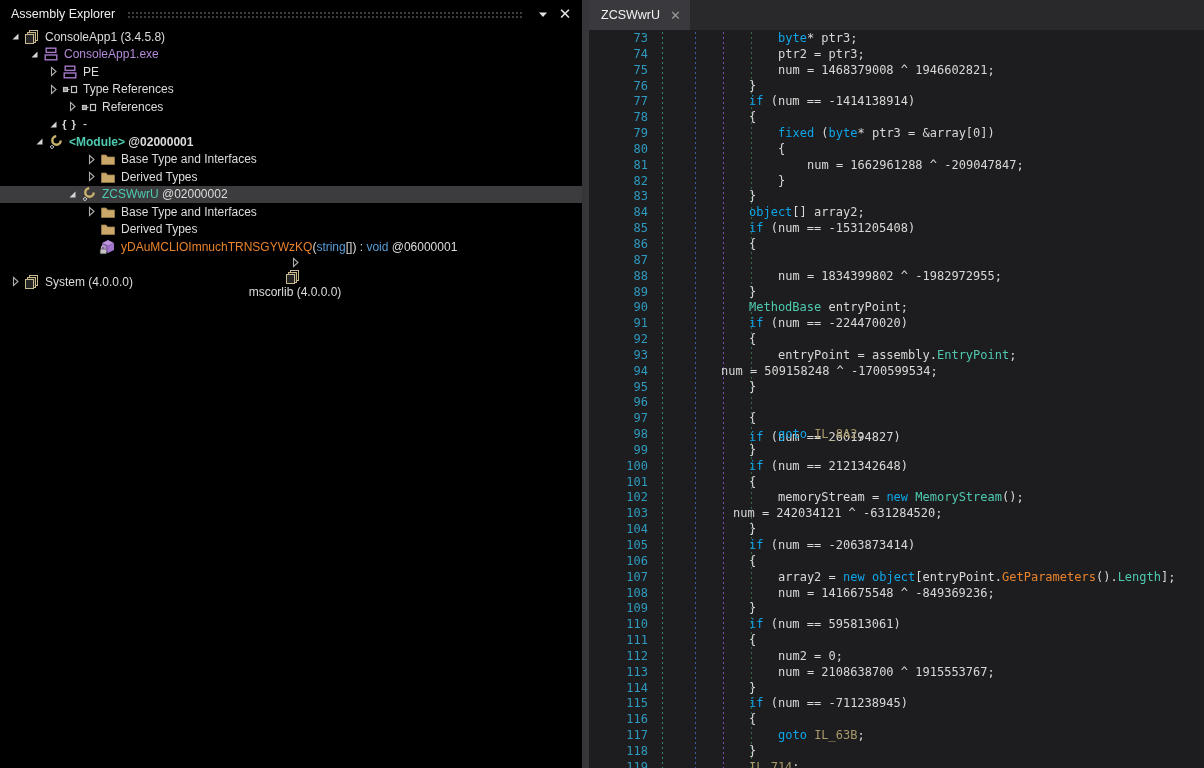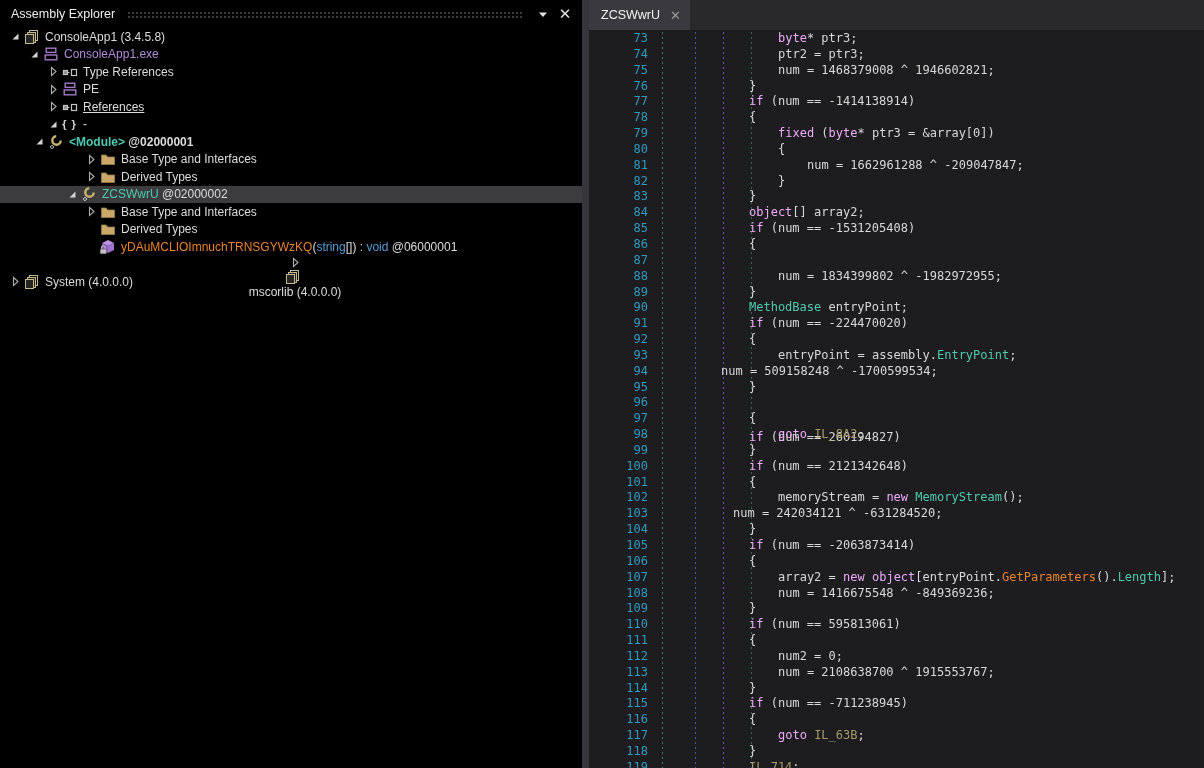--- a/index.html
+++ b/index.html
@@ -41,21 +41,21 @@
   #g1{left:73px;--gc:#2c8a68;}
   #g2{left:106px;--gc:#3c5fa8;}
   #g3{left:134px;--gc:#7a4fb8;}
   #g4{left:162px;--gc:#36684a;}
 
   #code{position:absolute;left:0;top:1px;right:0;z-index:1;
       font-family:"DejaVu Sans Mono","Liberation Mono",monospace;font-size:12px;}
   .cl{display:flex;height:15.85px;line-height:15.9px;white-space:pre;}
   .ln{width:59px;flex:none;text-align:right;color:#2f9bbf;}
   .ct{flex:none;}
-  .tk-k{color:#f0abfc}.tk-t{color:#4ec9b0}.tk-m{color:#e8832d}
+  .tk-k{color:#0ea5e9}.tk-t{color:#4ec9b0}.tk-m{color:#e8832d}
   .tk-l{color:#a89968}.tk-f{color:#e8e8e8;font-weight:bold}.tk-pl{color:#d8d8d8}
 </style>
 </head>
 <body>
 
 <div id="app">
 
   <div id="left-panel">
     <div id="panel-header">
       <span id="panel-title">Assembly Explorer</span>
@@ -81,35 +81,35 @@
               <polygon points="8.5,2.5 8.5,8.5 2.5,8.5" fill="#d4d4d4"></polygon>
             </svg></span><span class="tico"><svg width="16" height="16" viewBox="0 0 16 16">
               <g fill="none" stroke="#a478c8" stroke-width="1.4">
                 <rect x="3.2" y="2.2" width="9.6" height="4.2"></rect>
                 <rect x="2.2" y="9" width="11.6" height="4.8"></rect>
               </g>
             </svg></span><span class="tp-pu">ConsoleApp1.exe</span></div>
         <div class="trow" style="padding-left: 46px;"><span class="exp"><svg width="11" height="11" viewBox="0 0 11 11">
               <polygon points="3.5,1.5 8,5.5 3.5,9.5" fill="none" stroke="#adadad" stroke-width="1.1"></polygon>
             </svg></span><span class="tico"><svg width="16" height="16" viewBox="0 0 16 16">
+              <g fill="none" stroke="#a478c8" stroke-width="1.4">
+                <rect x="3.2" y="2.2" width="9.6" height="4.2"></rect>
+                <rect x="2.2" y="9" width="11.6" height="4.8"></rect>
+              </g>
+            </svg></span><span class="tp-d">PE</span></div>
+        <div class="trow" style="padding-left: 46px;"><span class="exp"><svg width="11" height="11" viewBox="0 0 11 11">
+              <polygon points="3.5,1.5 8,5.5 3.5,9.5" fill="none" stroke="#adadad" stroke-width="1.1"></polygon>
+            </svg></span><span class="tico"><svg width="16" height="16" viewBox="0 0 16 16">
               <g fill="none" stroke="#c4c4c4" stroke-width="1.2">
                 <rect x="1.5" y="6.5" width="4" height="4" fill="#8a8a8a"></rect>
                 <line x1="5.5" y1="8.5" x2="9.5" y2="8.5" stroke-dasharray="2 1.5"></line>
                 <rect x="9.5" y="5.5" width="5" height="6"></rect>
               </g>
             </svg></span><span class="tp-d">Type References</span></div>
-        <div class="trow" style="padding-left: 46px;"><span class="exp"><svg width="11" height="11" viewBox="0 0 11 11">
-              <polygon points="3.5,1.5 8,5.5 3.5,9.5" fill="none" stroke="#adadad" stroke-width="1.1"></polygon>
-            </svg></span><span class="tico"><svg width="16" height="16" viewBox="0 0 16 16">
-              <g fill="none" stroke="#a478c8" stroke-width="1.4">
-                <rect x="3.2" y="2.2" width="9.6" height="4.2"></rect>
-                <rect x="2.2" y="9" width="11.6" height="4.8"></rect>
-              </g>
-            </svg></span><span class="tp-d">PE</span></div>
-        <div class="trow" style="padding-left: 46px; text-decoration: underline;"><span class="exp"><svg width="11" height="11" viewBox="0 0 11 11">
+        <div class="trow" style="padding-left: 65px;"><span class="exp"><svg width="11" height="11" viewBox="0 0 11 11">
               <polygon points="3.5,1.5 8,5.5 3.5,9.5" fill="none" stroke="#adadad" stroke-width="1.1"></polygon>
             </svg></span><span class="tico"><svg width="16" height="16" viewBox="0 0 16 16">
               <g fill="none" stroke="#c4c4c4" stroke-width="1.2">
                 <rect x="1.5" y="6.5" width="4" height="4" fill="#8a8a8a"></rect>
                 <line x1="5.5" y1="8.5" x2="9.5" y2="8.5" stroke-dasharray="2 1.5"></line>
                 <rect x="9.5" y="5.5" width="5" height="6"></rect>
               </g>
             </svg></span><span class="tp-d">References</span></div>
         <div class="trow" style="padding-left: 46px;"><span class="exp"><svg width="11" height="11" viewBox="0 0 11 11">
               <polygon points="8.5,2.5 8.5,8.5 2.5,8.5" fill="#d4d4d4"></polygon>

